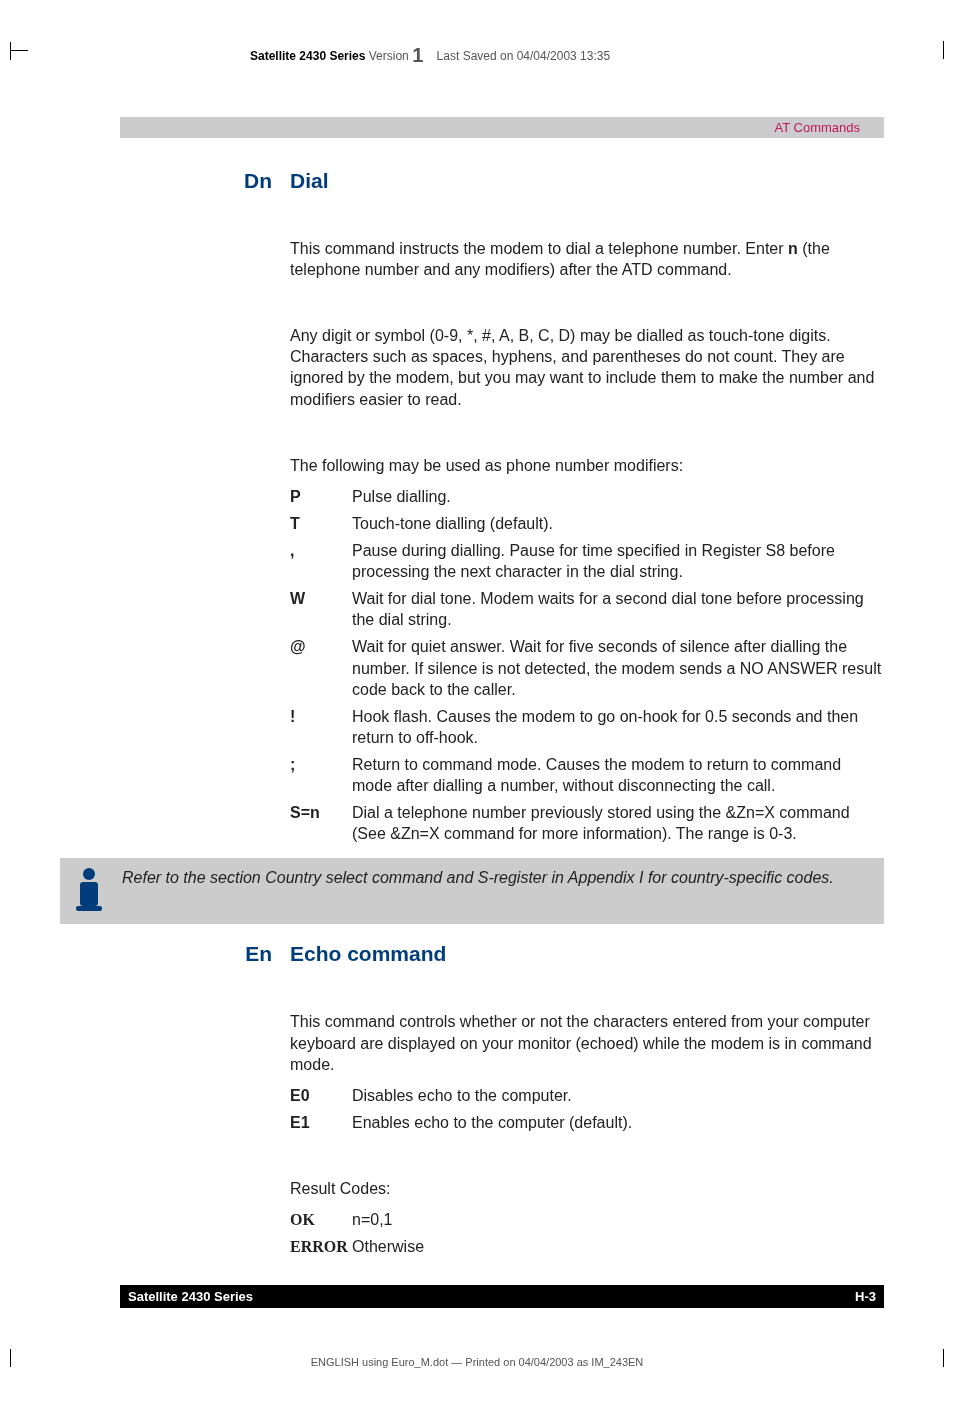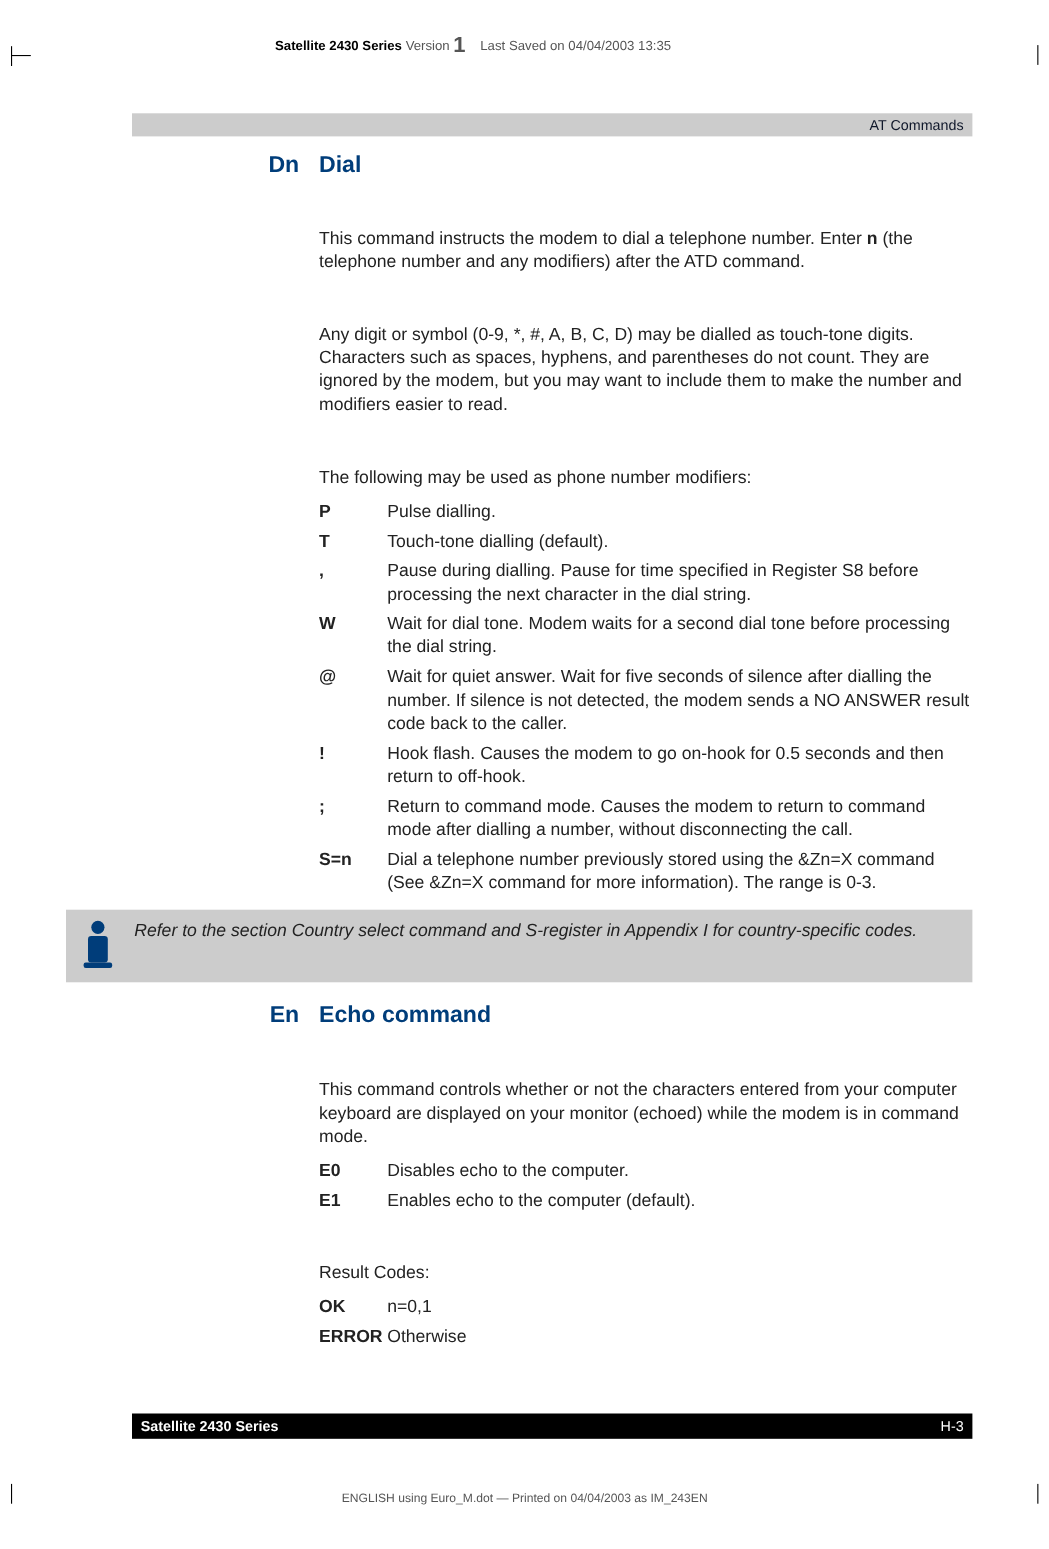--- a/index.html
+++ b/index.html
@@ -24,30 +24,31 @@
   .crop-br::after { content:""; position:absolute; right:0; bottom:-9px; width:0; height:18px; border-left:1px solid #000;}
 
   .page {
     padding: 30px 70px 30px 120px;
   }
   .top-header {
     font-size: 12px;
     color: #555;
     margin-left: 130px;
     margin-bottom: 50px;
+    margin-top: 14px;
   }
   .top-header .bold { font-weight: bold; color: #000; }
   .top-header .bignum { font-size: 20px; font-weight: bold; vertical-align: -2px; }
   .section-banner {
     background: #ccc;
-    color: #0f172a;
+    color: #be185d;
     font-size: 13px;
     text-align: right;
-    padding: 3px 8px;
-    margin-bottom: 14px;
+    padding: 3px 24px;
+    margin-bottom: 31px;
   }
   .hrow {
     display: flex;
     align-items: center;
     margin-bottom: 10px;
   }
   .hleft {
     width: 170px;
     text-align: right;
     padding-right: 18px;
@@ -75,21 +76,21 @@
     display: flex;
     margin-bottom: 6px;
     font-size: 16px;
     line-height: 1.32;
   }
   .deflist .term {
     width: 62px;
     flex-shrink: 0;
     font-weight: bold;
   }
-  .deflist .term.mono { font-family: Liberation Sans, sans-serif; font-weight: bold; }
+  .deflist .term.mono { font-family: Liberation Serif, serif; font-weight: bold; }
   .deflist .def { flex: 1; }
   .note-row {
     display: flex;
     align-items: flex-start;
     background: #ccc;
     margin: 14px 0 18px -60px;
     padding: 6px 10px 12px 0;
   }
   .note-icon {
     width: 54px; height: 48px;
@@ -109,21 +110,21 @@
     left: 120px;
     right: 70px;
     background: #000;
     color: #fff;
     font-size: 13px;
     padding: 4px 8px;
     display: flex;
     justify-content: space-between;
   }
   .footer-bar .left { font-weight: bold; }
-  .footer-bar .right { font-weight: normal; }
+  .footer-bar .right { font-weight: bold; }
   .print-line {
     position: absolute;
     bottom: 40px;
     left: 0; right: 0;
     text-align: center;
     font-size: 11px;
     color: #555;
   }
 </style>
 </head>

